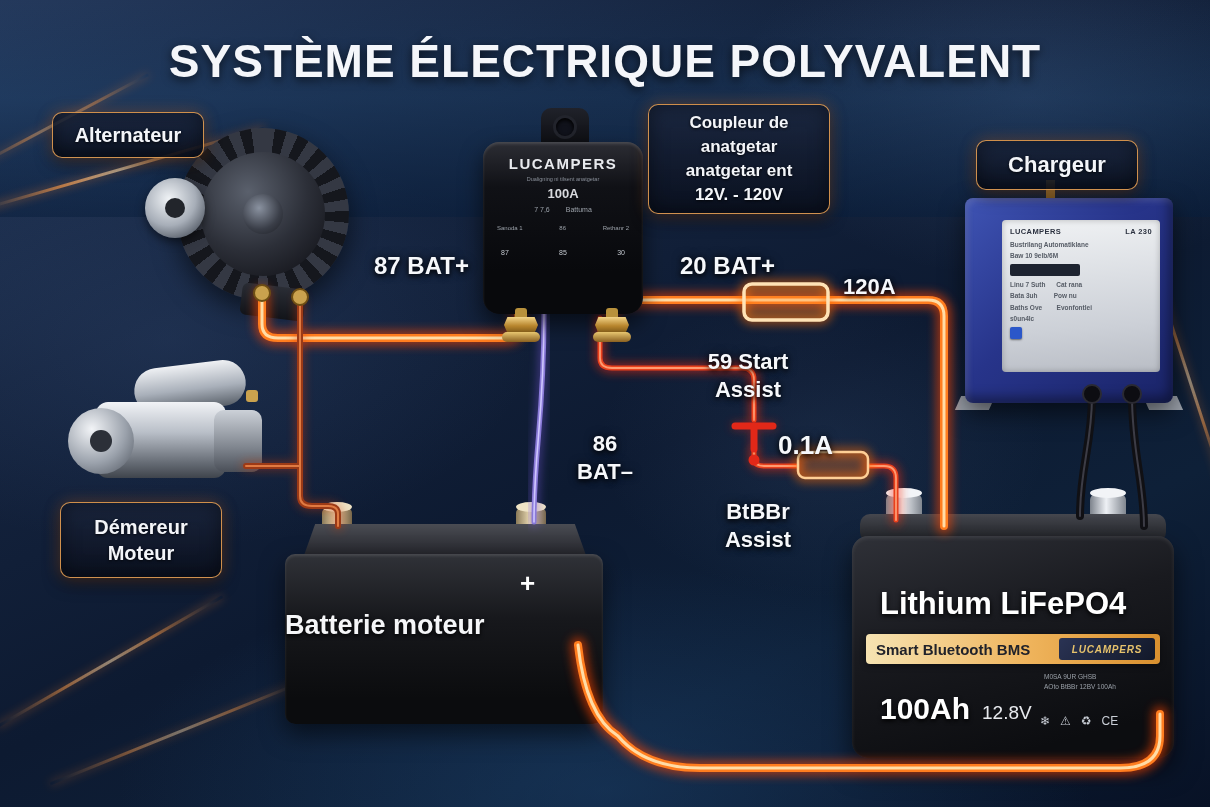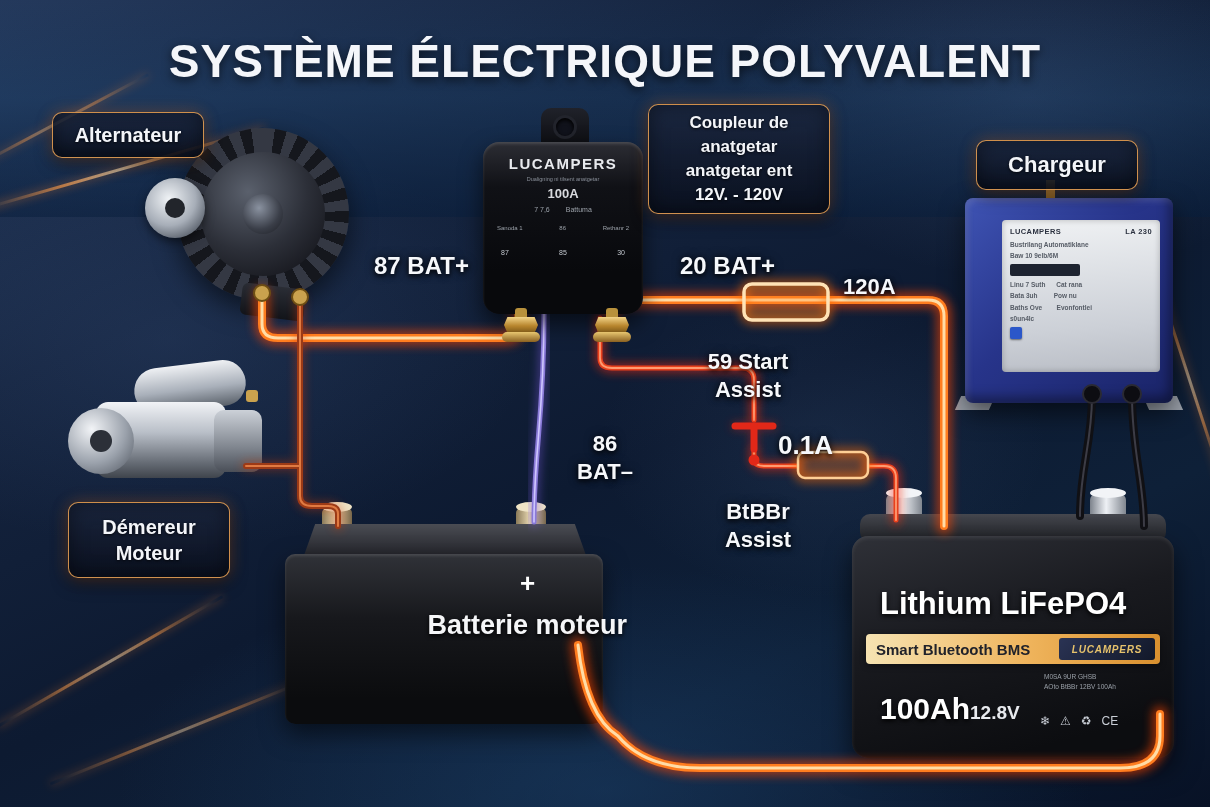--- a/index.html
+++ b/index.html
@@ -26,21 +26,21 @@
     color:#f4f6fa;text-shadow:0 3px 10px rgba(0,0,0,.65);}
 
   
   .callout{display:flex;flex-direction:column;align-items:center;justify-content:center;text-align:center;
     background:linear-gradient(180deg,rgba(28,38,62,.82),rgba(10,15,28,.9));
     border:1px solid rgba(242,166,84,.85);border-radius:10px;color:#f3f5f9;font-weight:700;
     box-shadow:0 0 16px rgba(255,130,40,.28),0 6px 16px rgba(0,0,0,.5),inset 0 0 20px rgba(0,0,0,.45);
     text-shadow:0 1px 3px rgba(0,0,0,.8);}
   .co-alt{left:52px;top:112px;width:152px;height:46px;font-size:20px;}
   .co-chg{left:976px;top:140px;width:162px;height:50px;font-size:22px;}
-  .co-start{left:68px;top:502px;width:162px;height:76px;font-size:20px;line-height:1.3;}
+  .co-start{left:60px;top:502px;width:162px;height:76px;font-size:20px;line-height:1.3;}
   .co-coup{left:648px;top:104px;width:182px;height:110px;font-size:17px;line-height:1.4;}
 
   
   .wlabel{font-weight:800;color:#f6f8fb;font-size:24px;text-shadow:0 2px 5px rgba(0,0,0,.9),0 0 10px rgba(0,0,0,.6);}
   .wl-87{left:366px;top:252px;margin-left:8px;}
   .wl-30{left:680px;top:252px;}
   .wl-120{left:843px;top:274px;font-size:22px;}
   .wl-85{left:694px;top:348px;width:108px;text-align:center;font-size:22px;line-height:1.25;}
   .wl-86{left:568px;top:430px;width:74px;text-align:center;font-size:22px;line-height:1.25;}
   .wl-01{left:778px;top:423px;font-size:26px;margin-top:7px;}
@@ -132,41 +132,41 @@
   .mbat-top{left:294px;top:524px;width:302px;height:34px;background:linear-gradient(180deg,#4a4c53,#222329);
     clip-path:polygon(3% 100%,7% 0,93% 0,97% 100%);}
   .mbat-body{left:285px;top:554px;width:318px;height:170px;border-radius:10px;
     background:linear-gradient(180deg,#303238 0%,#17181c 38%,#0b0c0e 85%);
     box-shadow:0 10px 24px rgba(0,0,0,.55),inset 0 2px 3px rgba(255,255,255,.12);}
   .post{width:30px;height:30px;}
   .mp-l{left:322px;top:502px;} .mp-r{left:516px;top:502px;}
   .post-cyl{left:0;top:6px;width:30px;height:24px;border-radius:5px;background:linear-gradient(90deg,#8a7a58,#e6d6b0 45%,#77674a);}
   .post-cap{left:0;top:0;width:30px;height:10px;border-radius:50%;background:#efe4c6;}
   .mbat-plus{left:520px;top:568px;font-size:26px;font-weight:800;color:#fff;}
-  .mbat-label{left:285px;top:610px;width:342px;text-align:right;font-size:27px;font-weight:700;color:#f5f6f8;text-shadow:0 2px 4px #000;}
+  .mbat-label{left:285px;top:610px;width:342px;text-align:left;font-size:27px;font-weight:700;color:#f5f6f8;text-shadow:0 2px 4px #000;}
 
   
   .lbat-topface{left:860px;top:514px;width:306px;height:28px;border-radius:10px;background:linear-gradient(180deg,#45474e,#1e2025);}
   .lbat-body{left:852px;top:536px;width:322px;height:222px;border-radius:16px;
     background:linear-gradient(165deg,#2f3138 0%,#191a1f 40%,#0c0d10 85%);
     box-shadow:0 12px 26px rgba(0,0,0,.6),inset 0 2px 4px rgba(255,255,255,.1);}
   .lterm{width:36px;height:32px;}
   .lt-l{left:886px;top:488px;} .lt-r{left:1090px;top:488px;}
   .lterm-cyl{left:0;top:6px;width:36px;height:26px;border-radius:6px;background:linear-gradient(90deg,#7d838c,#eef1f5 45%,#80868f);}
   .lterm-cap{left:0;top:0;width:36px;height:10px;border-radius:50%;background:#f2f4f7;}
   .lbat-title{left:880px;top:586px;font-size:31px;font-weight:800;color:#fff;text-shadow:0 2px 5px #000;}
   .lbat-strip{left:866px;top:634px;width:294px;height:30px;border-radius:4px;display:flex;align-items:center;
     background:linear-gradient(90deg,#f6e3b2,#efb45c 55%,#d9902f);box-shadow:0 2px 6px rgba(0,0,0,.4);}
   .lbat-bms{margin-left:10px;font-size:15px;font-weight:800;color:#20222a;}
   .lbat-badge{margin-left:auto;margin-right:5px;width:96px;height:22px;border-radius:3px;display:flex;align-items:center;justify-content:center;
     background:linear-gradient(135deg,#2a3354,#121829);color:#e6c26c;font-size:10px;font-weight:700;font-style:italic;letter-spacing:.8px;}
   .lbat-specs{left:1044px;top:672px;font-size:6.5px;color:#9aa0a8;line-height:1.5;}
-  .lbat-caprow{left:880px;top:692px;display:flex;align-items:baseline;}
+  .lbat-caprow{left:880px;top:692px;display:flex;align-items:baseline;gap:12px;}
   .lbat-capacity{font-size:30px;font-weight:800;color:#fff;text-shadow:0 2px 4px #000;}
-  .lbat-voltage{font-size:19px;font-weight:700;color:#e8eaee;}
+  .lbat-voltage{font-size:19px;font-weight:400;color:#e8eaee;}
   .lbat-icons{left:1040px;top:714px;display:flex;gap:10px;font-size:12px;color:#c9ced6;}
 </style>
 </head>
 <body>
 
 <div class="canvas">
 
   <div class="abs water"></div>
   <div class="abs streak s1"></div>
   <div class="abs streak s2"></div>

